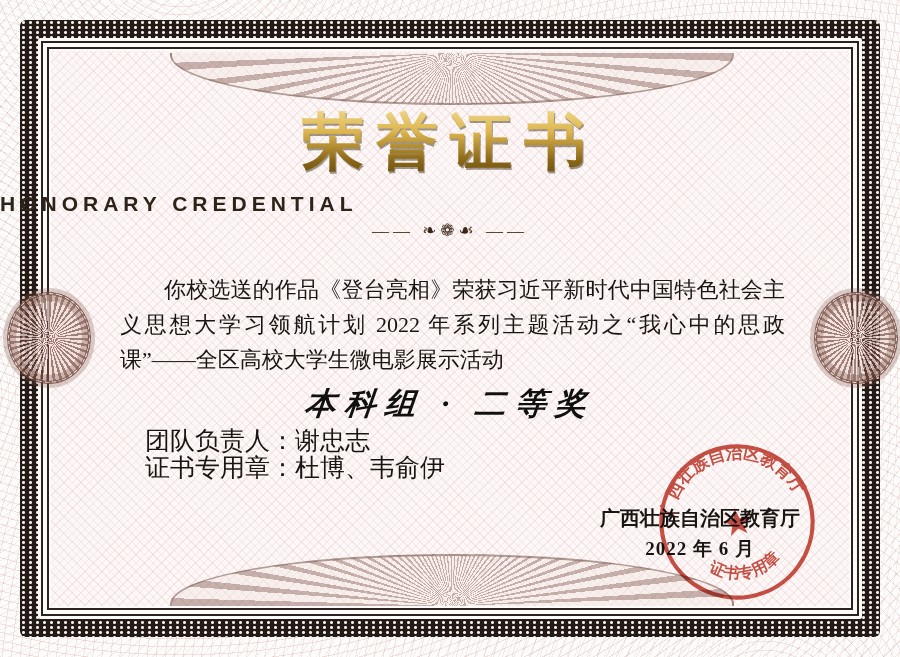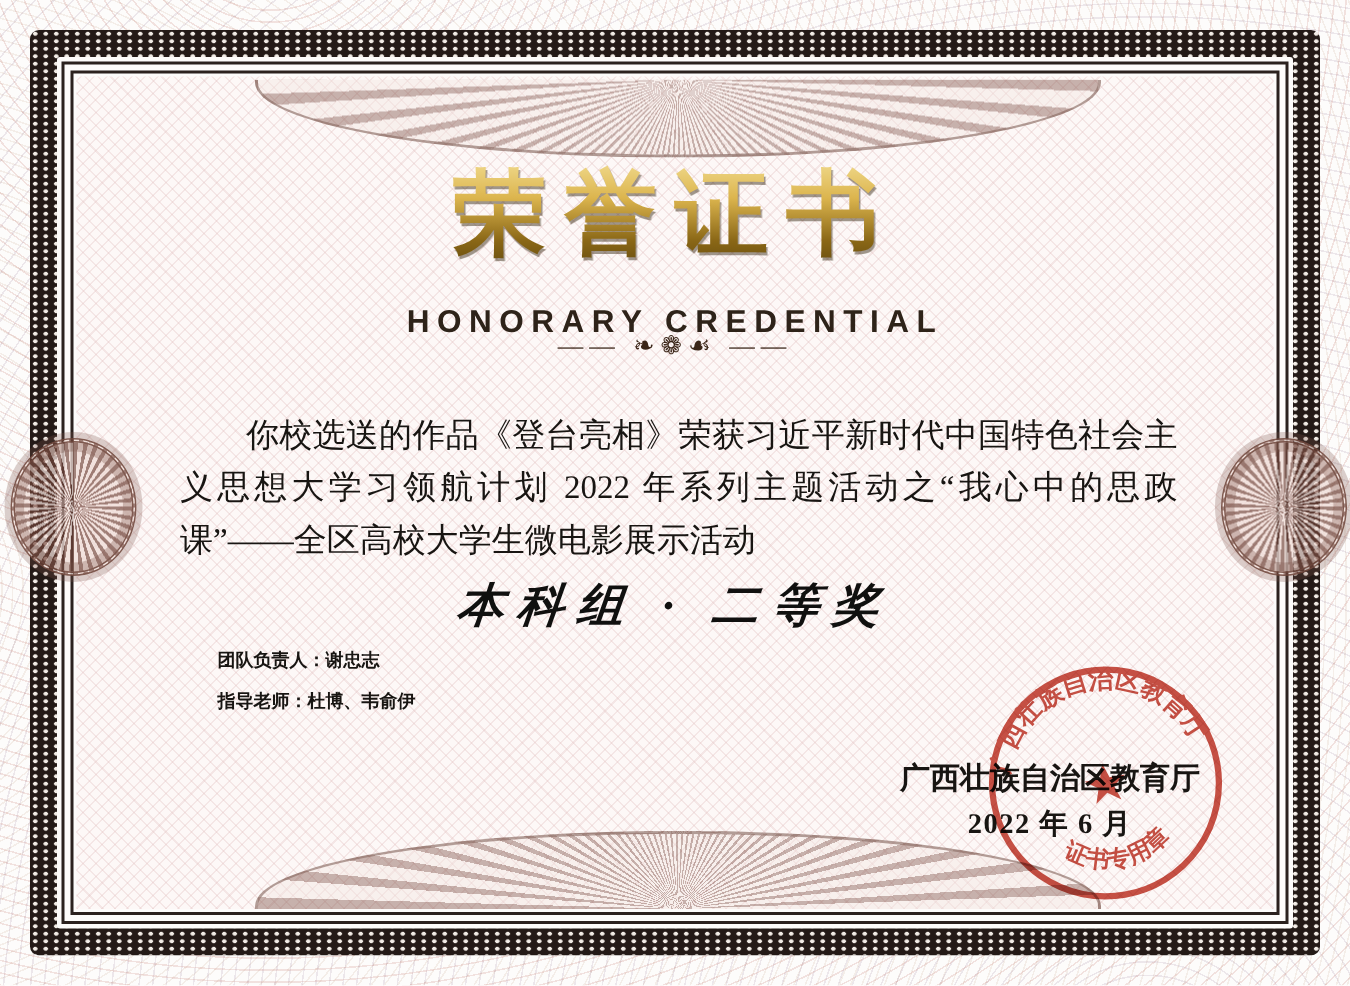--- a/index.html
+++ b/index.html
@@ -39,36 +39,36 @@
     border:3px double #72493e;
     box-shadow:0 0 0 4px rgba(122,82,72,.30), inset 0 0 0 6px rgba(122,82,72,.35);}
   .medallion-left{left:7px;top:292px;}
   .medallion-right{left:814px;top:292px;}
   
   .title{position:absolute;top:100px;left:0;width:900px;margin:0;text-align:center;z-index:5;
     font-size:62px;font-weight:bold;letter-spacing:12px;
     background:linear-gradient(180deg,#f6e49e 0%,#dcb54e 38%,#8a6716 72%,#5c440d 100%);
     -webkit-background-clip:text;background-clip:text;color:#8a6716;-webkit-text-fill-color:transparent;
     filter:drop-shadow(1px 2px 0 rgba(45,28,5,.45));}
-  .subtitle{position:absolute;top:192px;left:0;width:900px;text-align:center;z-index:5;
+  .subtitle{position:absolute;top:192px;left:0;width:900px;z-index:5;
     font-family:"Liberation Sans","DejaVu Sans",sans-serif;
-    font-size:21px;font-weight:bold;letter-spacing:5px;color:#2e2319;margin-top:11px;}
+    font-size:21px;font-weight:bold;letter-spacing:5px;color:#2e2319;}
   .divider{position:absolute;top:220px;left:0;width:900px;text-align:center;z-index:5;
     font-size:17px;letter-spacing:4px;color:#3a2517;}
   
   .recipient{position:absolute;top:240px;left:120px;z-index:5;
     font-size:22px;font-weight:bold;color:#181512;}
   .bodytext{position:absolute;top:272px;left:120px;width:665px;z-index:5;margin:0;
     font-size:22px;font-weight:normal;color:#181512;line-height:35px;
     text-indent:2em;text-align:justify;}
   .award{position:absolute;top:383px;left:0;width:900px;text-align:center;z-index:5;
     font-size:31px;font-weight:bold;font-style:italic;letter-spacing:9px;color:#10100f;
     transform:skewX(-6deg);}
   .team{position:absolute;top:427px;left:145px;z-index:5;
-    font-size:12px;font-weight:bold;color:#181512;line-height:27px;}
+    font-size:25px;font-weight:normal;color:#181512;line-height:27px;}
   .team-row span{white-space:nowrap;}
   .issuer-block{position:absolute;top:505px;left:560px;width:280px;text-align:center;z-index:5;
     font-size:20px;font-weight:bold;color:#181512;}
   .issuer-date{margin-top:4px;font-size:19px;letter-spacing:1px;}
   
   .seal{position:absolute;left:653px;top:438px;width:168px;height:168px;z-index:6;
     opacity:.88;mix-blend-mode:multiply;transform:rotate(-10deg);}
 </style>
 </head>
 <body>
@@ -92,21 +92,21 @@
 
   <p class="bodytext">你校选送的作品《登台亮相》荣获习近平新时代中国特色社会主义思想大学习领航计划 2022 年系列主题活动之“我心中的思政课”——全区高校大学生微电影展示活动</p>
 
   <div class="award">本科组 · 二等奖</div>
 
   <div class="team">
     <div class="team-row">
       <span>团队负责人：</span><span>谢忠志</span>
     </div>
     <div class="team-row">
-      <span>指导老师：</span><span>杜博、韦俞伊</span>
+      <span>证书专用章：</span><span>杜博、韦俞伊</span>
     </div>
   </div>
 
   <div class="issuer-block">
     <div class="issuer-name">广西壮族自治区教育厅</div>
     <div class="issuer-date">2022 年 6 月</div>
   </div>
 
   <svg class="seal" viewBox="0 0 160 160">
     <defs>

